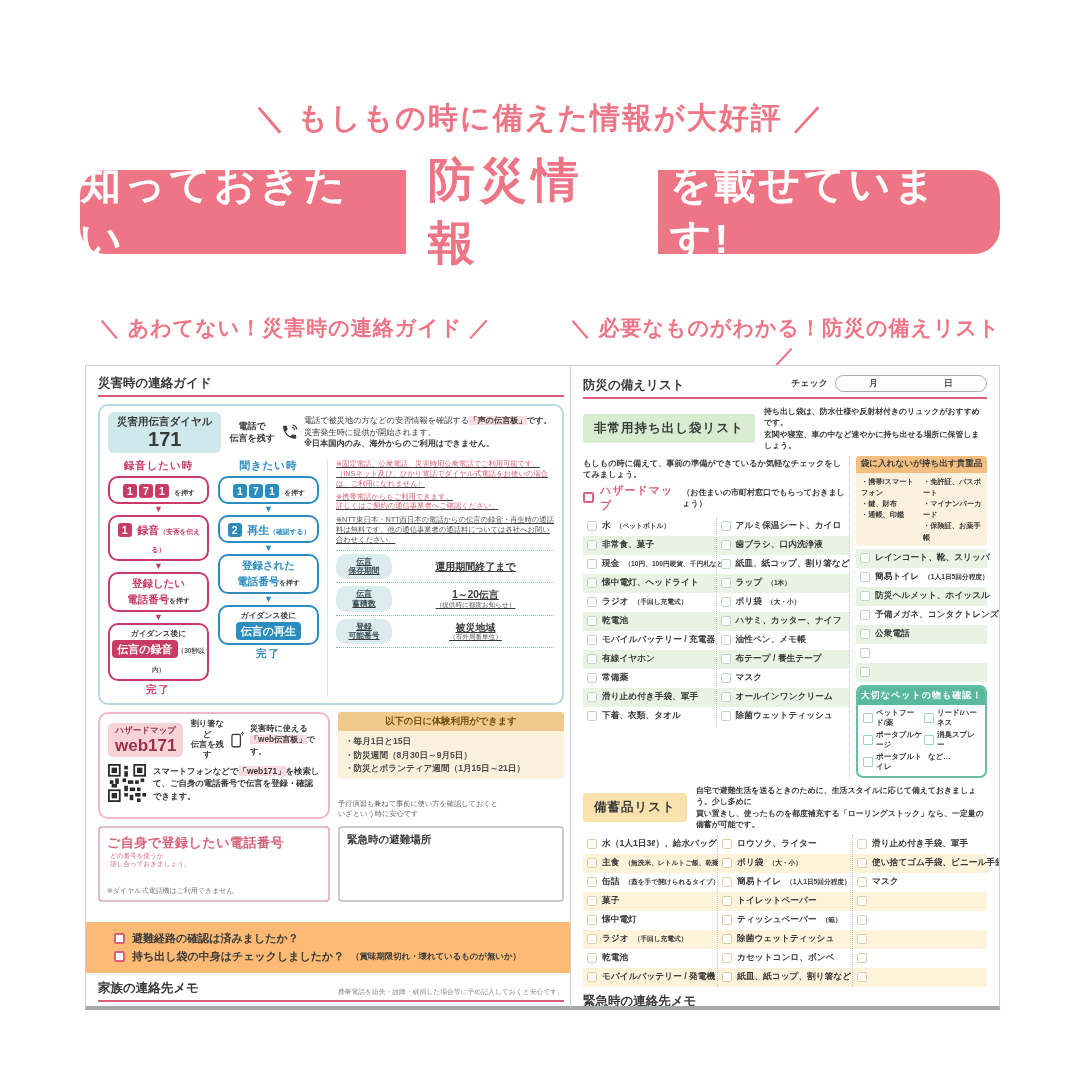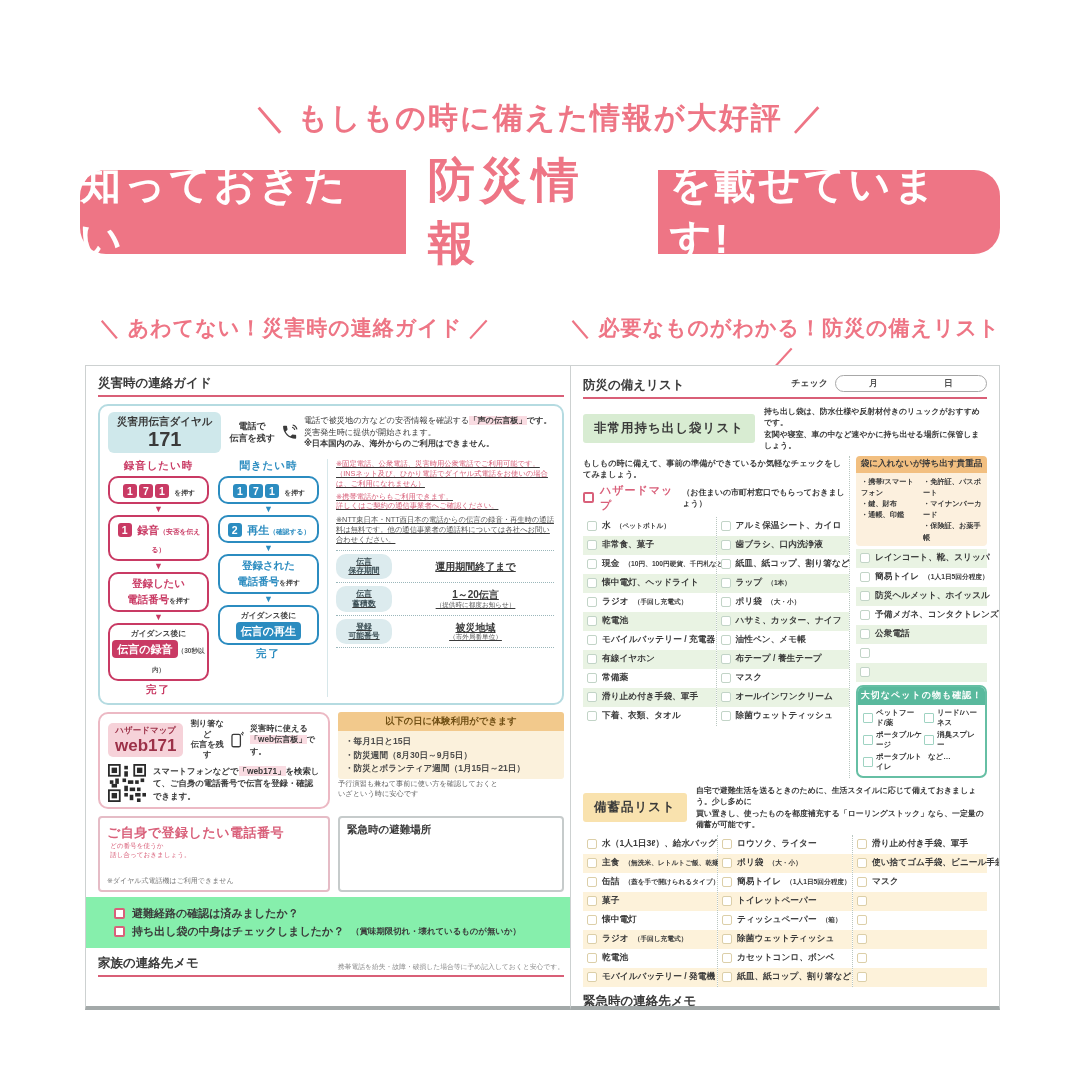--- a/index.html
+++ b/index.html
@@ -80,32 +80,32 @@
   .web-label .l1{font-size:8.5px;font-weight:bold;display:block;}
   .web-label .l2{font-size:17px;font-weight:bold;line-height:1;}
   .web-method{font-size:8.2px;font-weight:bold;white-space:pre-line;text-align:center;line-height:1.25;}
   .web-desc{font-size:8.2px;font-weight:bold;line-height:1.35;}
   .web-body{display:flex;gap:7px;margin-top:4px;align-items:center;}
   .qr{width:38px;height:38px;flex:none;}
   .web-text{font-size:8.4px;line-height:1.5;font-weight:bold;}
   .trial-col{flex:1;min-width:0;}
   .trial-head{background:#f2c98c;color:#6f4e13;font-size:9.3px;font-weight:bold;text-align:center;padding:3px 0;border-radius:3px 3px 0 0;}
   .trial-body{background:#fbf1dc;padding:4px 7px;font-size:8.6px;font-weight:bold;color:#4a4a4a;line-height:1.55;border-radius:0 0 3px 3px;}
-  .trial-foot{font-size:7.2px;color:#666;margin-top:0;line-height:1.35;white-space:pre-line;}
+  .trial-foot{font-size:7.2px;color:#666;margin-top:20px;line-height:1.35;white-space:pre-line;}
 
   
   .input-row{display:flex;gap:8px;margin-top:7px;height:76px;}
   .phone-input{flex:none;width:232px;border:2px solid #e5bcc6;border-radius:4px;padding:5px 7px;position:relative;box-sizing:border-box;}
   .phone-title{color:#d9607a;font-size:13px;font-weight:bold;letter-spacing:0.5px;}
   .phone-hint{color:#d9607a;font-size:6.6px;white-space:pre-line;display:inline-block;vertical-align:top;margin-left:3px;line-height:1.3;}
   .phone-note{position:absolute;bottom:4px;left:7px;font-size:7px;color:#777;}
   .shelter{flex:1;border:2px solid #c6cbcb;border-radius:4px;padding:5px 7px;font-size:10.5px;font-weight:bold;}
 
   
-  .check-section{background:#86efac;margin:5px -12px 0;padding:6px 0 6px 28px;}
+  .check-section{background:#fdba74;margin:20px -12px 0;padding:6px 0 6px 28px;}
   .check-line{display:flex;align-items:center;gap:7px;margin:3px 0;font-size:11px;font-weight:bold;}
   .cbx{width:11px;height:11px;border:2px solid #d9607a;border-radius:2px;background:#fff;flex:none;box-sizing:border-box;}
   .check-note{font-size:8.4px;font-weight:bold;}
   .memo-sec{margin-top:7px;}
   .memo-note{font-size:6.8px;color:#8a8a8a;}
 
   
   .check-date{display:flex;align-items:center;gap:7px;font-size:9px;color:#444;font-weight:bold;padding-bottom:2px;}
   .date-pill{border:1px solid #a8a8a8;border-radius:9px;width:150px;height:15px;display:flex;align-items:center;font-size:8.8px;color:#555;font-weight:bold;}
   .date-pill span{flex:1;text-align:center;}

